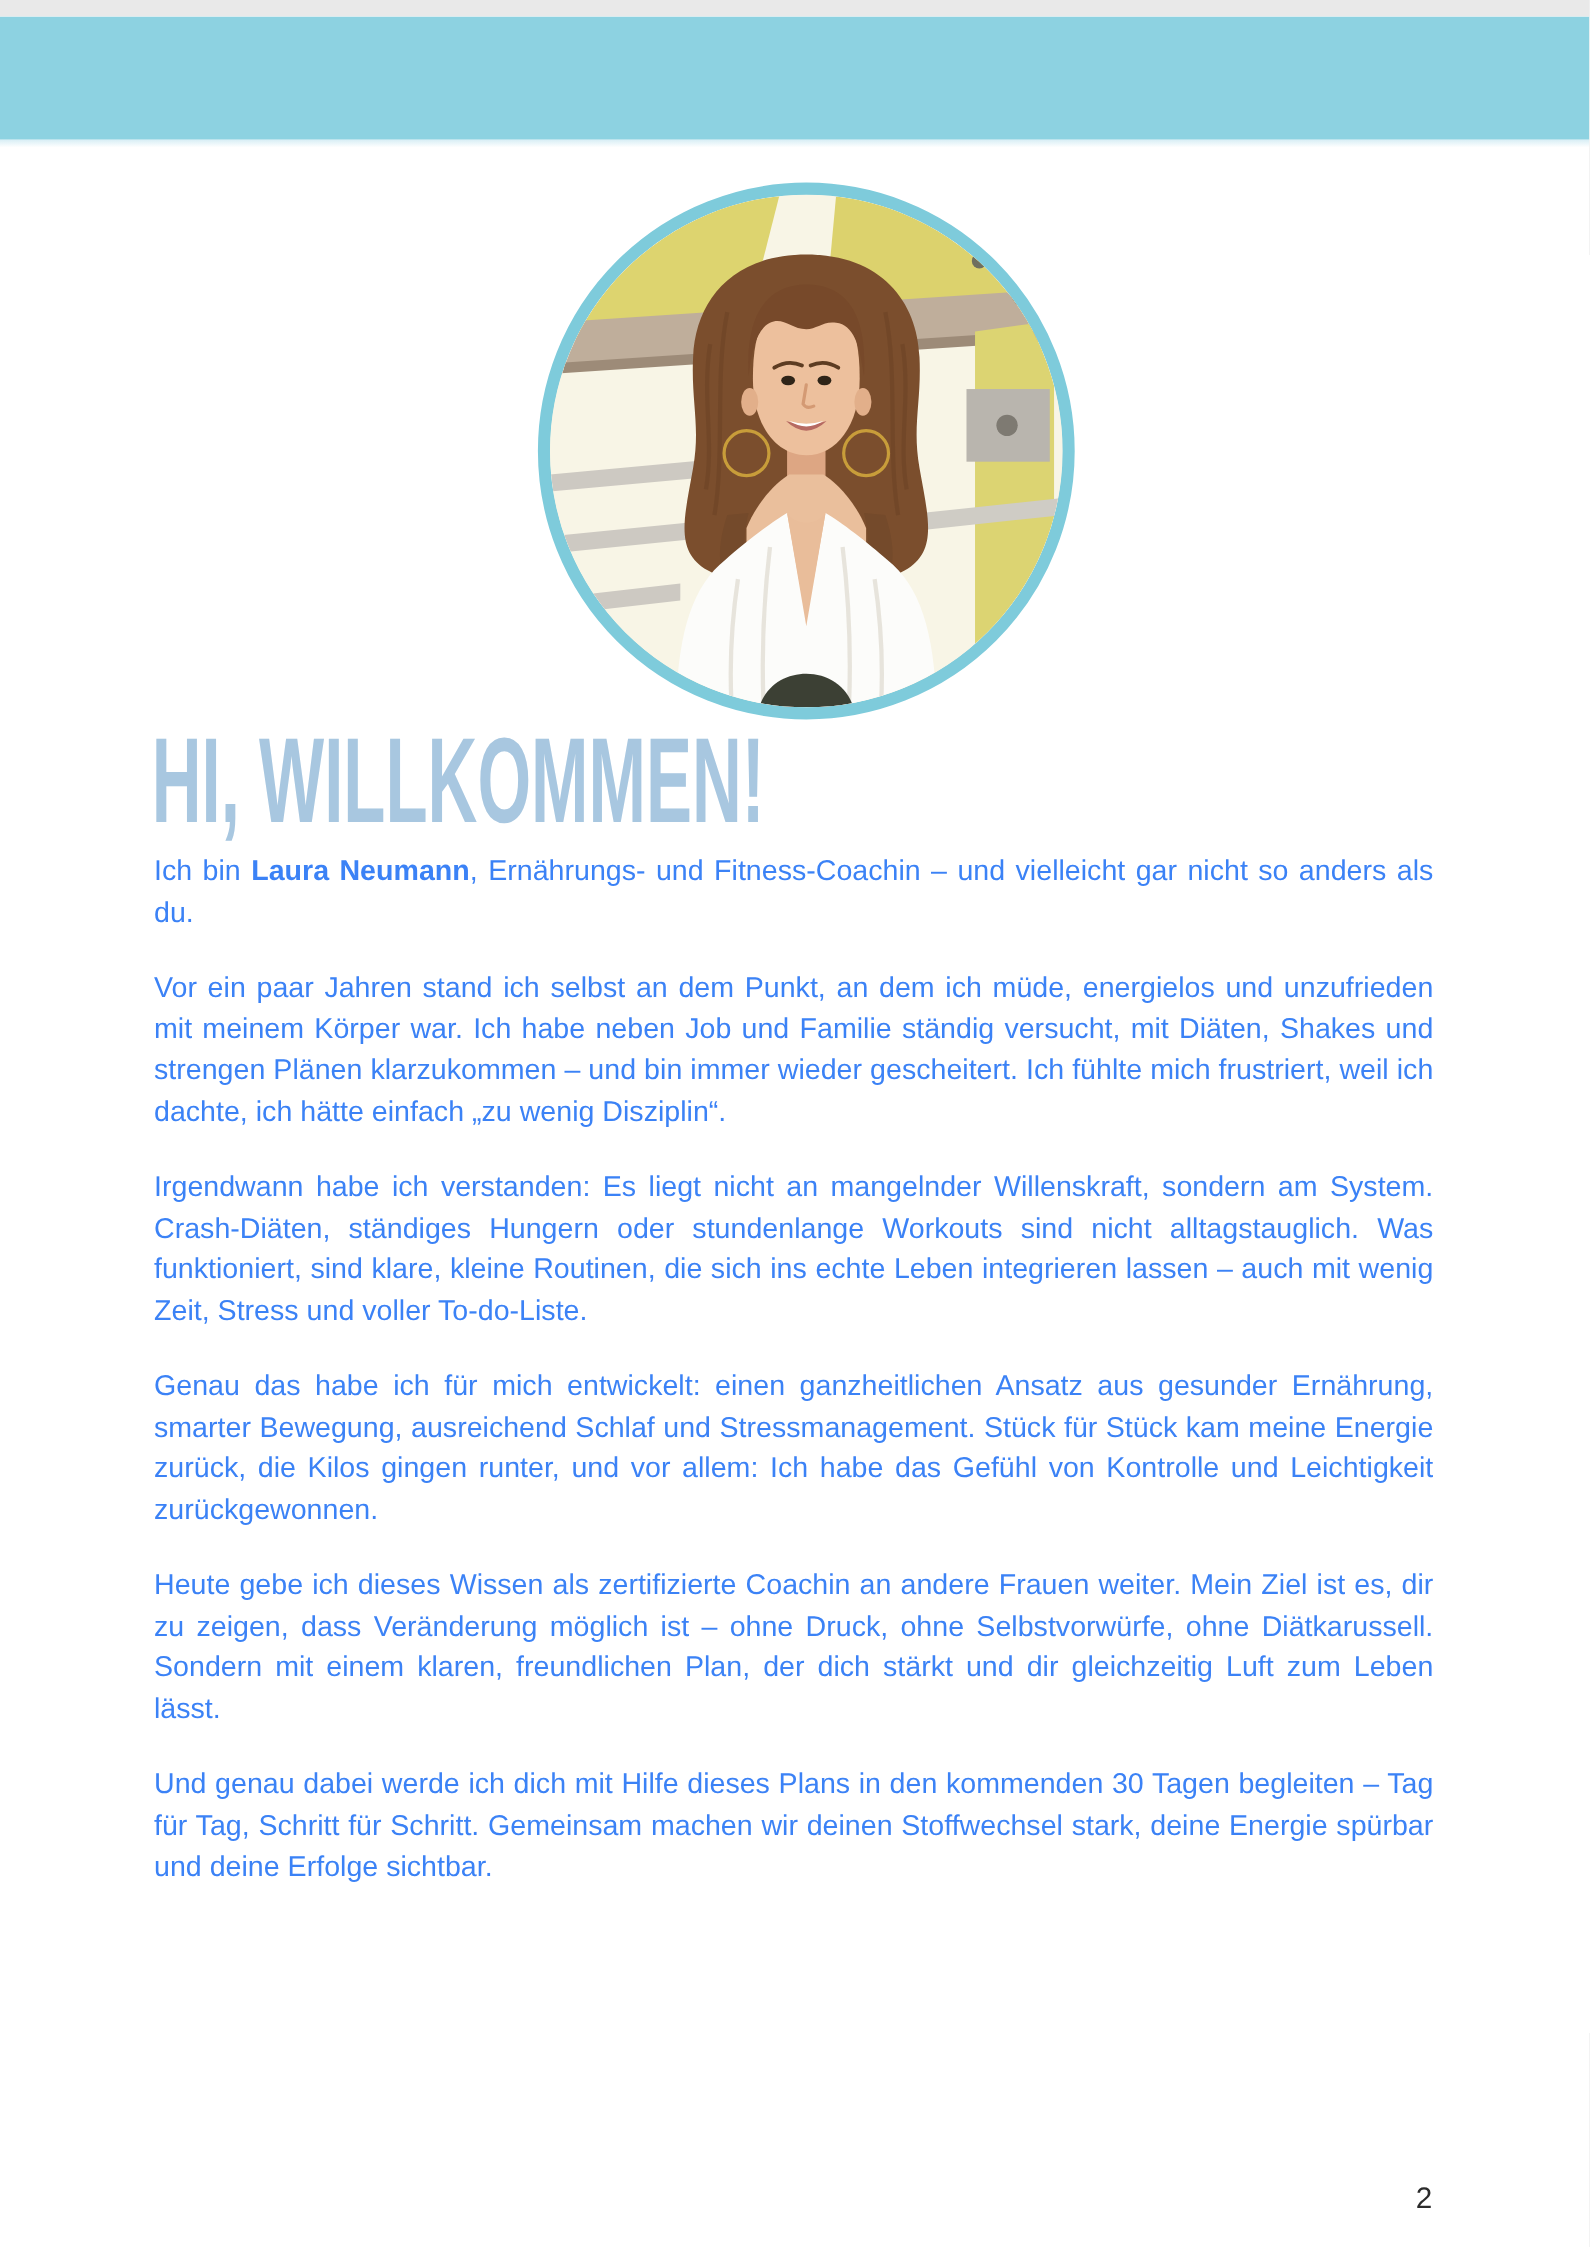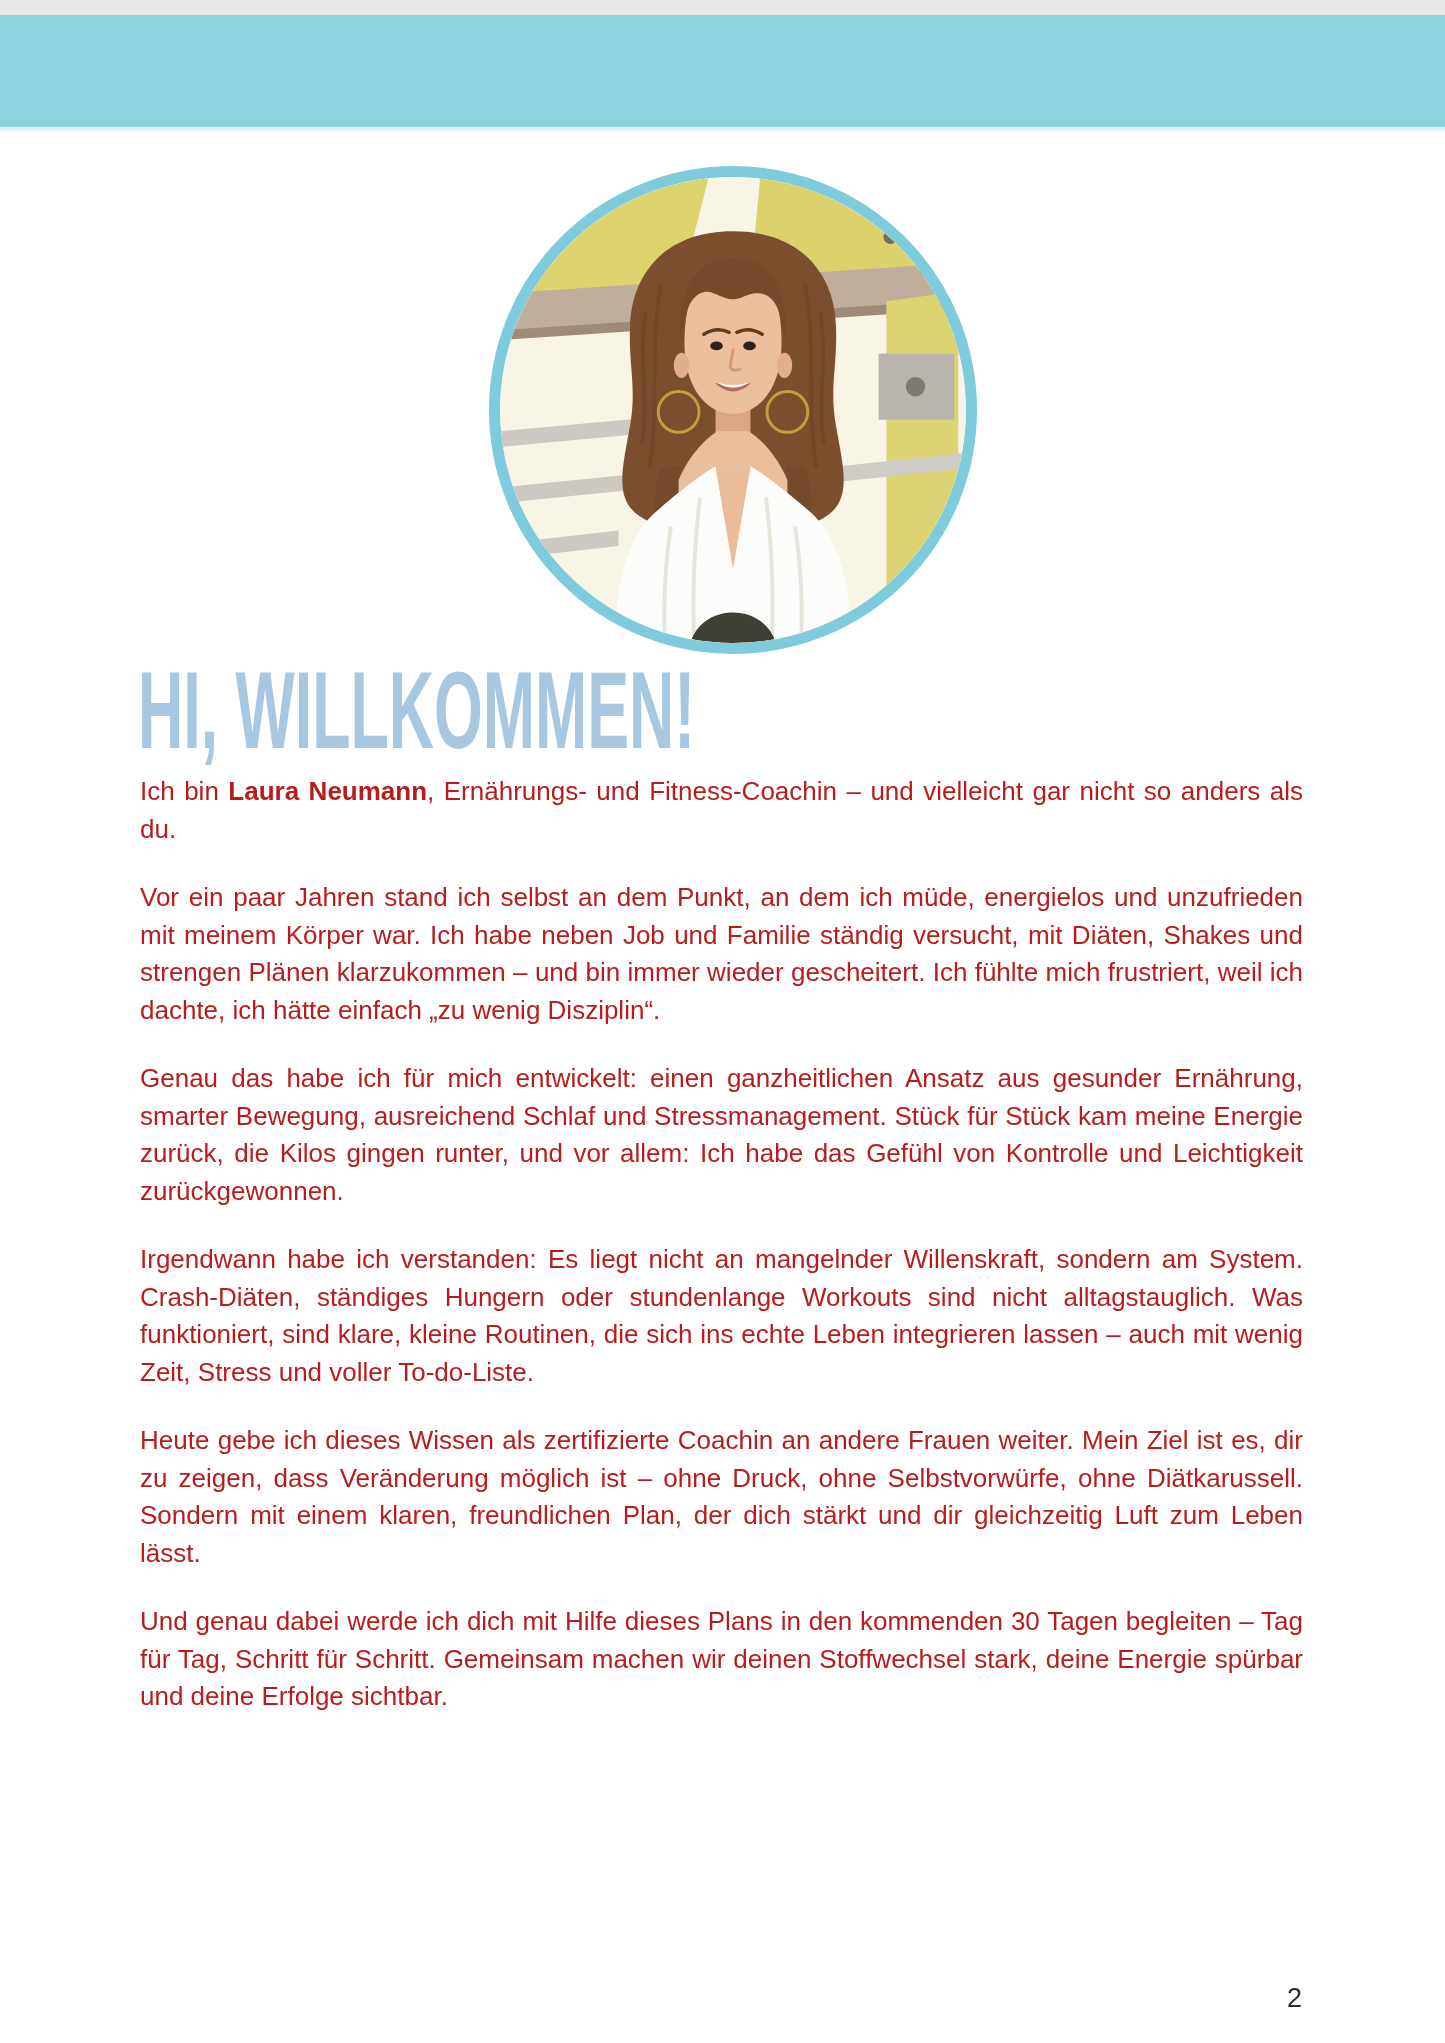--- a/index.html
+++ b/index.html
@@ -39,21 +39,21 @@
     color:#a8c7e0;
     letter-spacing:0px;
     transform:scaleX(0.57);
     transform-origin:left top;
     white-space:nowrap;
   }
   .content{
     position:absolute;
     left:140px;top:758px;
     width:1163px;
-    color:#b91c1c;
+    color:#3b82f6;
   }
   .para{
     margin:0 0 31px 0;
     font-size:26px;
     line-height:37.5px;
     text-align:justify;
   }
   .para strong{font-weight:bold;}
   .page-number{
     position:absolute;
@@ -143,21 +143,21 @@
         <path d="M196,480 C208,438 272,438 284,480 Z" fill="#3c4034"></path>
       </g>
     </svg>
   </div>
 
   <h1 class="headline">HI, WILLKOMMEN!</h1>
 
   <div class="content">
       <p class="para"><span>Ich bin </span><strong>Laura Neumann</strong><span>, Ernährungs- und Fitness-Coachin – und vielleicht gar nicht so anders als du.</span></p>
       <p class="para"><span>Vor ein paar Jahren stand ich selbst an dem Punkt, an dem ich müde, energielos und unzufrieden mit meinem Körper war. Ich habe neben Job und Familie ständig versucht, mit Diäten, Shakes und strengen Plänen klarzukommen – und bin immer wieder gescheitert. Ich fühlte mich frustriert, weil ich dachte, ich hätte einfach „zu wenig Disziplin“.</span></p>
+      <p class="para"><span>Irgendwann habe ich verstanden: Es liegt nicht an mangelnder Willenskraft, sondern am System. Crash-Diäten, ständiges Hungern oder stundenlange Workouts sind nicht alltagstauglich. Was funktioniert, sind klare, kleine Routinen, die sich ins echte Leben integrieren lassen – auch mit wenig Zeit, Stress und voller To-do-Liste.</span></p>
       <p class="para"><span>Genau das habe ich für mich entwickelt: einen ganzheitlichen Ansatz aus gesunder Ernährung, smarter Bewegung, ausreichend Schlaf und Stressmanagement. Stück für Stück kam meine Energie zurück, die Kilos gingen runter, und vor allem: Ich habe das Gefühl von Kontrolle und Leichtigkeit zurückgewonnen.</span></p>
-      <p class="para"><span>Irgendwann habe ich verstanden: Es liegt nicht an mangelnder Willenskraft, sondern am System. Crash-Diäten, ständiges Hungern oder stundenlange Workouts sind nicht alltagstauglich. Was funktioniert, sind klare, kleine Routinen, die sich ins echte Leben integrieren lassen – auch mit wenig Zeit, Stress und voller To-do-Liste.</span></p>
       <p class="para"><span>Heute gebe ich dieses Wissen als zertifizierte Coachin an andere Frauen weiter. Mein Ziel ist es, dir zu zeigen, dass Veränderung möglich ist – ohne Druck, ohne Selbstvorwürfe, ohne Diätkarussell. Sondern mit einem klaren, freundlichen Plan, der dich stärkt und dir gleichzeitig Luft zum Leben lässt.</span></p>
       <p class="para"><span>Und genau dabei werde ich dich mit Hilfe dieses Plans in den kommenden 30 Tagen begleiten – Tag für Tag, Schritt für Schritt. Gemeinsam machen wir deinen Stoffwechsel stark, deine Energie spürbar und deine Erfolge sichtbar.</span></p>
     </div>
 
   <div class="page-number">2</div>
 
 </div>
 
 </body></html>

